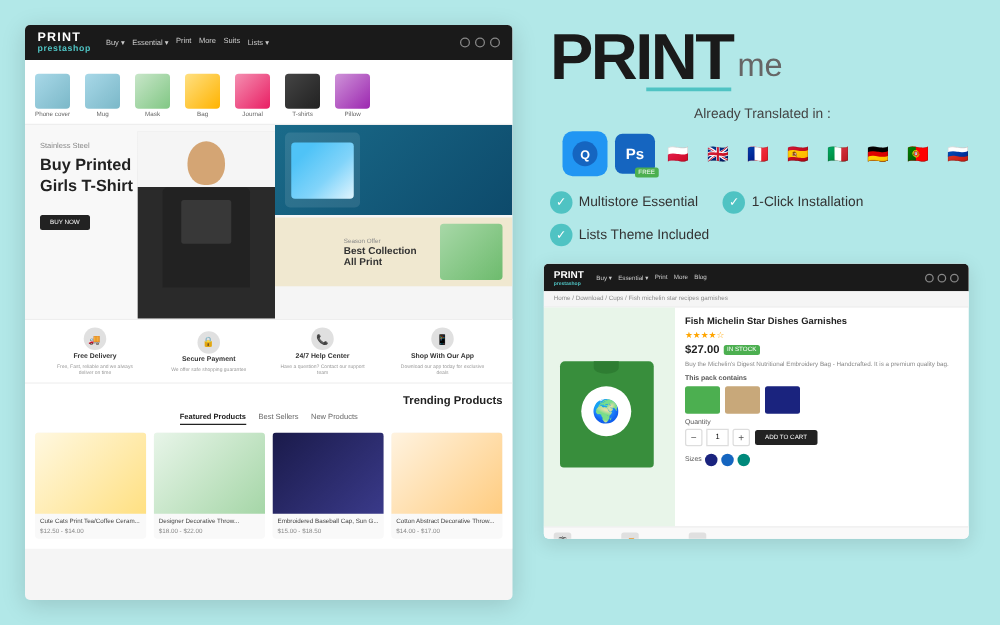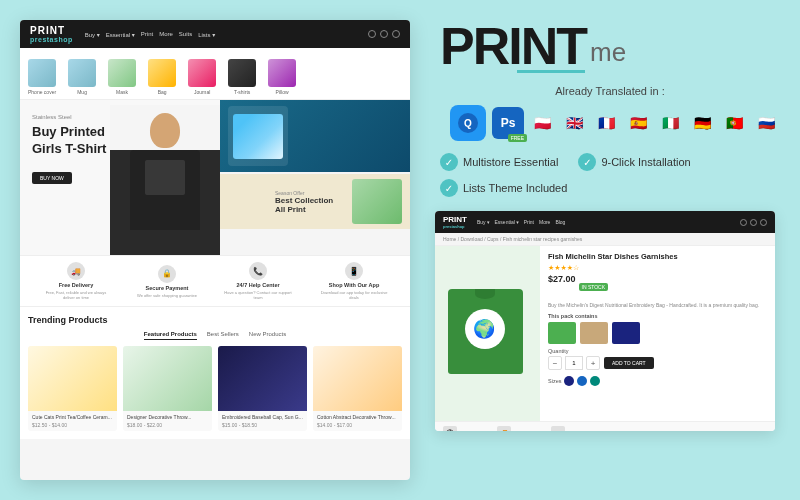--- a/index.html
+++ b/index.html
@@ -296,21 +296,21 @@
     }
 
     
     .trending-section {
       background: white;
       padding: 8px;
     }
     .trending-title {
       font-size: 9px;
       font-weight: bold;
-      text-align: left;
+      text-align: right;
       color: #222;
       margin-bottom: 4px;
     }
     .trending-tabs {
       display: flex;
       justify-content: center;
       gap: 10px;
       margin-bottom: 6px;
     }
     .trending-tab {
@@ -547,21 +547,21 @@
     }
     .sm-stars {
       color: #ffa500;
       font-size: 7px;
       margin-bottom: 2px;
     }
     .sm-price {
       font-size: 9px;
       font-weight: bold;
       color: #222;
-      margin-bottom: 15px;
+      margin-bottom: 2px;
     }
     .sm-price-badge {
       background: #4caf50;
       color: white;
       font-size: 5px;
       padding: 1px 3px;
       border-radius: 2px;
       margin-left: 3px;
     }
     .sm-desc {
@@ -873,21 +873,21 @@
   </div>
 
   <div class="features-list">
     <div class="feature-row">
       <div class="feature-badge">
         <div class="check-icon">✓</div>
         <span class="feature-text">Multistore Essential</span>
       </div>
       <div class="feature-badge">
         <div class="check-icon">✓</div>
-        <span class="feature-text">9-Click Installation</span>
+        <span class="feature-text">1-Click Installation</span>
       </div>
     </div>
     <div class="feature-row">
       <div class="feature-badge">
         <div class="check-icon">✓</div>
         <span class="feature-text">Lists Theme Included</span>
       </div>
     </div>
   </div>
 

